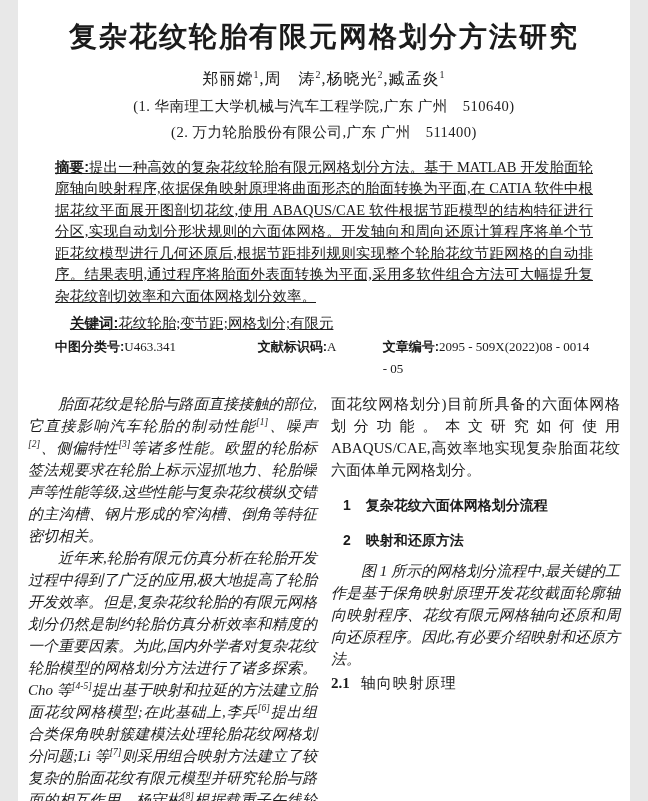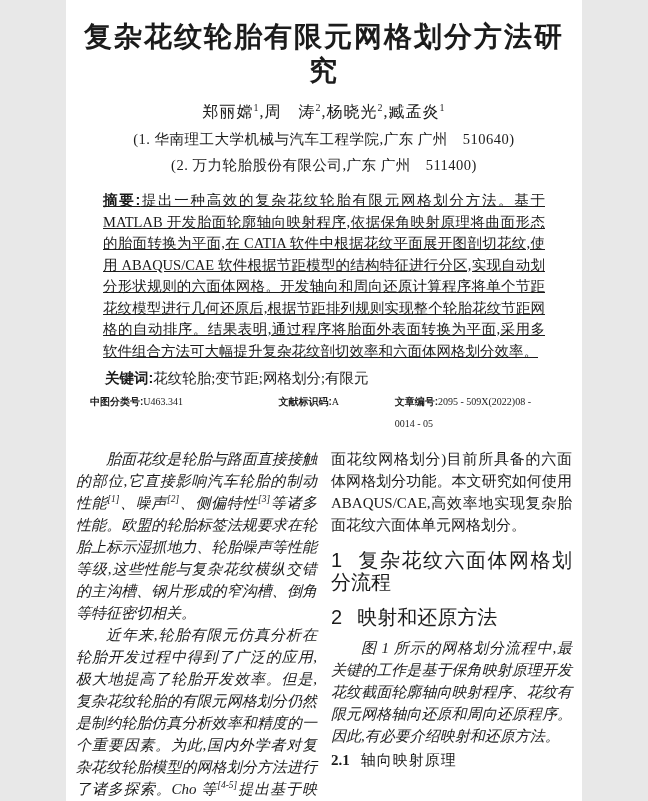--- a/index.html
+++ b/index.html
@@ -1,17 +1,17 @@
 <!DOCTYPE html>
 <html><head>
 <meta charset="utf-8">
 <style>
   html,body { margin:0; padding:0; background:#e8e8e8; }
   .page {
-    width:516px; height:801px; margin:0 auto; background:#ffffff;
+    width:612px; height:801px; margin:0 auto; background:#ffffff;
     color:#1b1b1b; font-family:"Liberation Serif", serif;
     overflow:hidden; box-sizing:border-box; padding:14px 10px 0 10px;
     position:relative;
   }
   .title {
     margin:6px 0 0 0; text-align:center;
     font-family:"Liberation Sans", sans-serif; font-weight:700;
     font-size:28px; letter-spacing:2px; line-height:1.2;
   }
   .authors {
@@ -22,32 +22,32 @@
   .affil {
     margin-top:7px; text-align:center; font-size:14.5px;
     white-space:pre-wrap; letter-spacing:0.5px;
   }
   .abstract {
     margin:15px 27px 0 27px; font-size:14.5px; line-height:21.5px;
     text-align:justify;
     text-decoration:underline;
   }
   .label-hei { font-family:"Liberation Sans", sans-serif; font-weight:700; }
-  .keywords { margin:5px 27px 0 29px; font-size:14.5px; line-height:22px; }
-  .meta-line { margin:2px 27px 0 14px; font-size:10px; line-height:22px; display:flex; }
+  .keywords { margin:5px 27px 0 42px; font-size:14.5px; line-height:22px;text-decoration:underline; }
+  .meta-line { margin:2px 27px 0 27px; font-size:13px; line-height:22px; display:flex; }
   .meta-item-1 { width:222px; }
   .meta-item-2 { width:137px; }
   .columns { display:flex; gap:14px; margin-top:13px; }
   .col { width:307px; font-size:15px; line-height:22px; text-align:justify; }
   .body-p { margin:0; }
   .body-p.indent { text-indent:2em;font-style:italic; }
   sup.cite { font-size:9.5px; line-height:0; }
   .sec-h1 {
-    font-family:"Liberation Sans", sans-serif; font-weight:400;
-    font-size:20px; margin:13px 0 9px 0; line-height:22px;
+    font-family:"Liberation Sans", sans-serif; font-weight:700;
+    font-size:14px; margin:13px 0 9px 12px; line-height:22px;
   }
   .sec-h1 .sec-num { margin-right:15px; }
   .sec-h2 { font-size:15px; margin:2px 0 0 0; line-height:22px; font-weight:700; }
   .sec-h2 .sec-num { margin-right:11px; }
   .sec-h2 .sec-title { font-weight:400; letter-spacing:1px; }
 </style>
 </head>
 <body>
 
 <div class="page">

